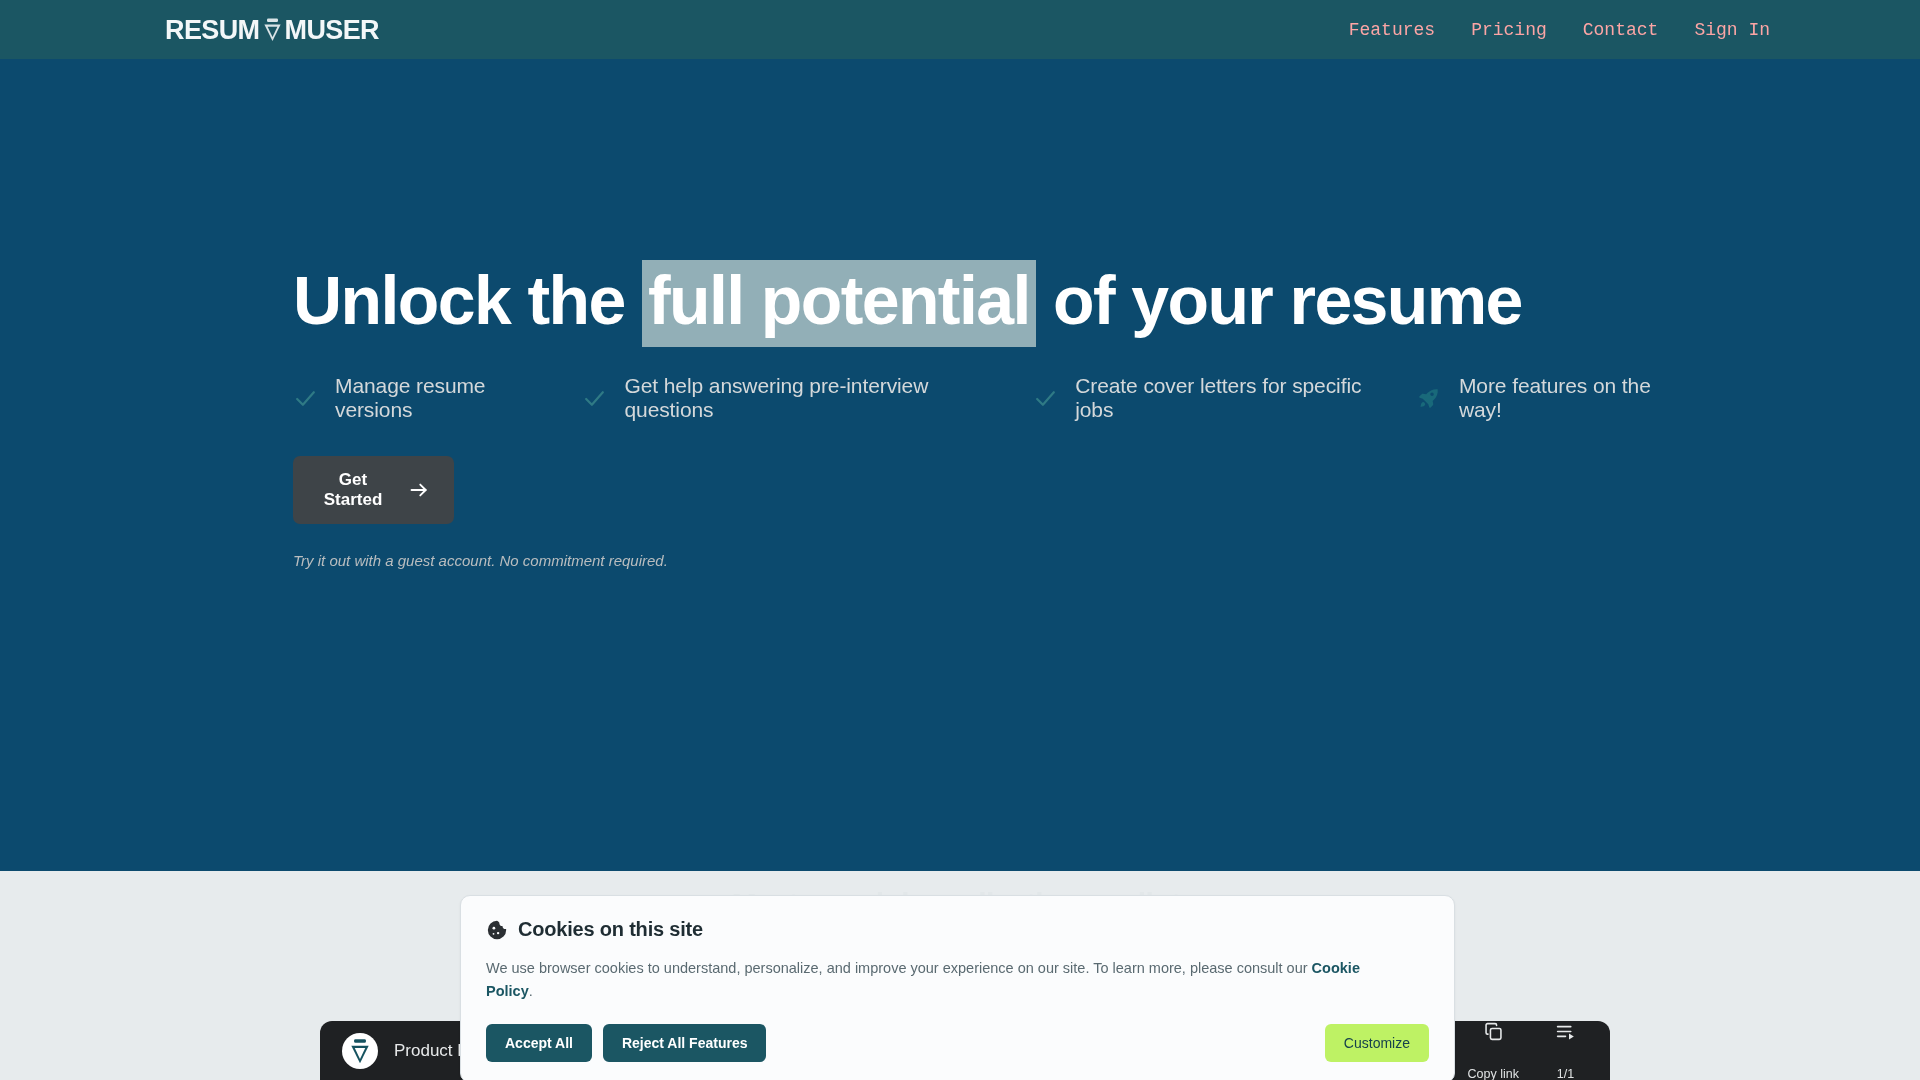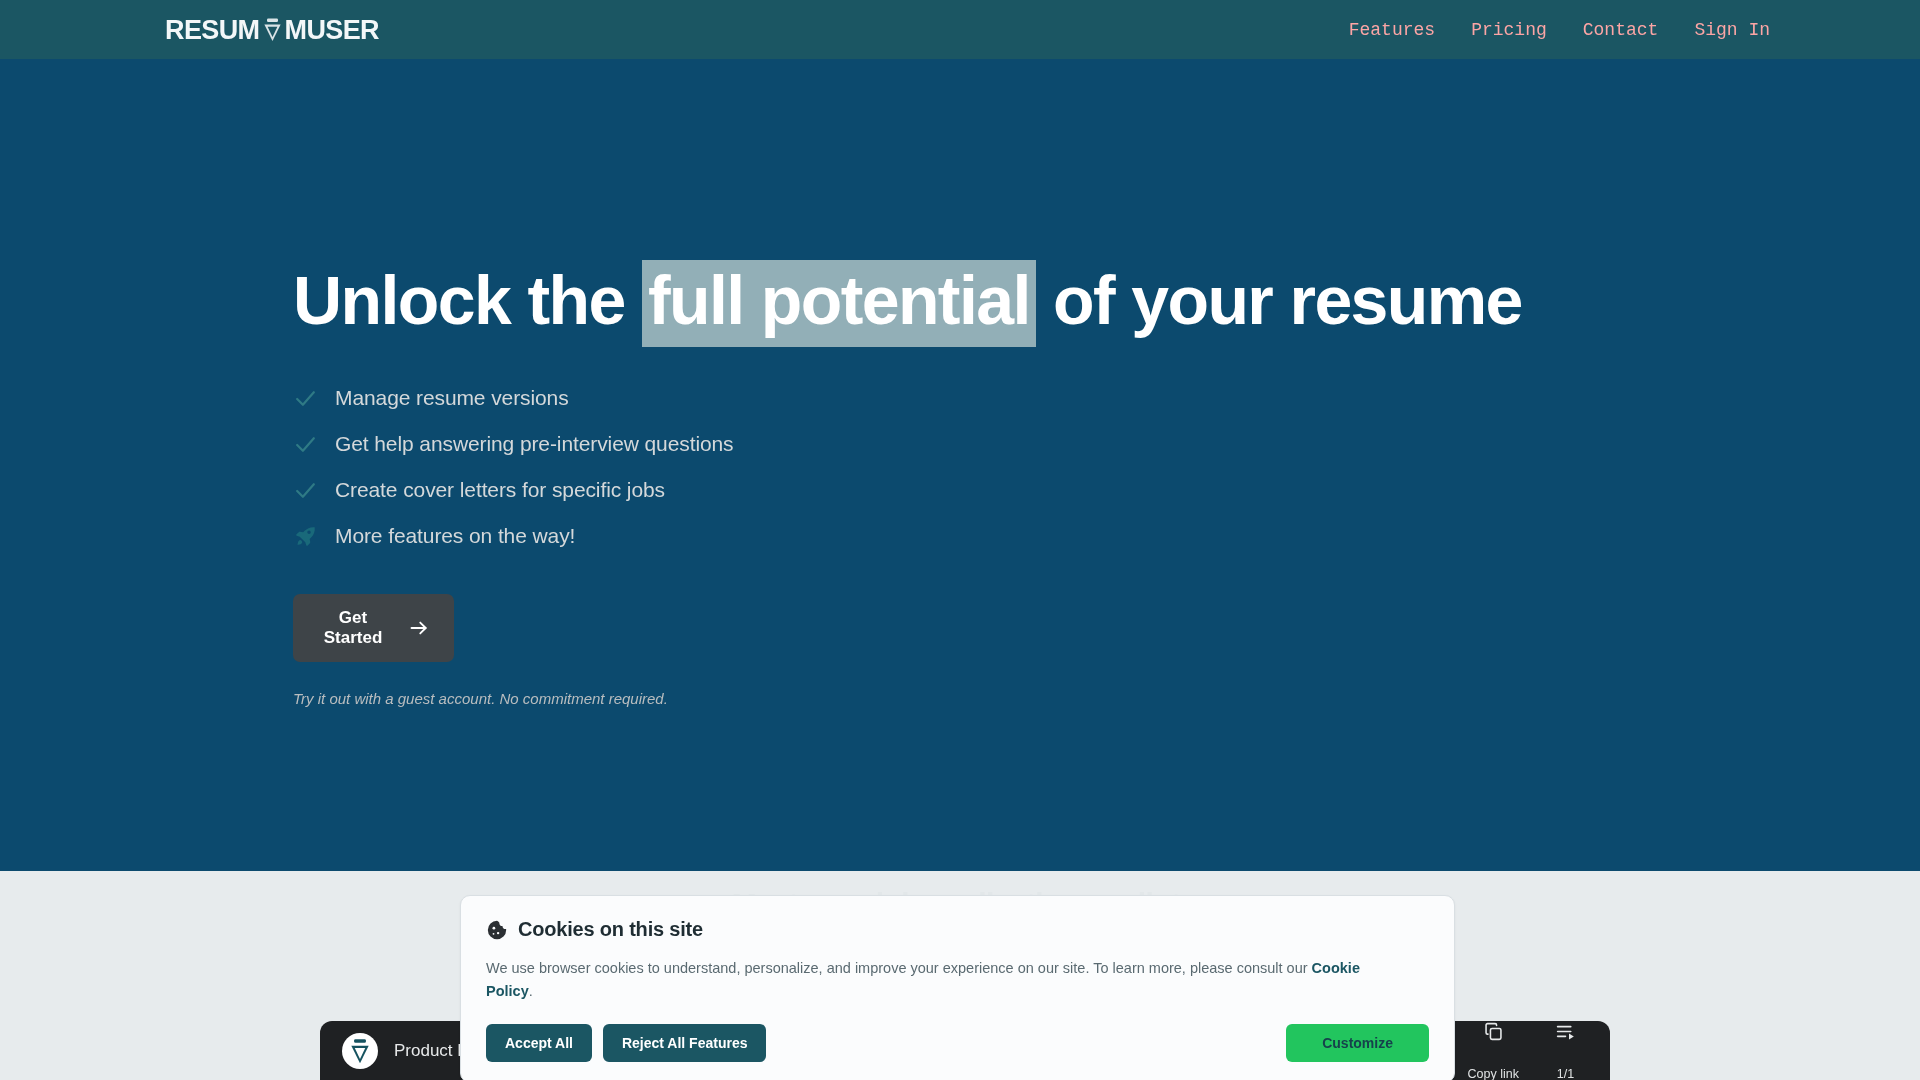--- a/index.html
+++ b/index.html
@@ -68,21 +68,21 @@
   }
   .hl-mark {
     background: #92afb7;
     color: #ffffff;
     padding: 2px 6px 9px 6px;
     box-decoration-break: clone;
   }
 
   .features {
     margin-top: 48px;
-    display: flex; flex-direction: column; gap: 20px;
+    display: flex; flex-direction: row; gap: 20px;
   }
   .feature {
     display: flex; align-items: center; gap: 17px;
     height: 26px;
   }
   .feature .ico { width: 25px; height: 25px; display:flex; align-items:center; justify-content:center; flex: 0 0 25px;}
   .feature .txt {
     font-size: 21px; color: #d4d8da;
     font-family: "Liberation Sans", sans-serif;
     letter-spacing: -0.1px;
@@ -188,24 +188,24 @@
   .btn-teal {
     background: #1b5663; color: #ffffff;
     border: none; border-radius: 6px;
     font-size: 14px; font-weight: 700;
     padding: 11px 19px; cursor: pointer;
     font-family: "Liberation Sans", sans-serif;
   }
   .btn-teal + .btn-teal { margin-left: 11px; }
   .btn-muted {
     margin-left: auto;
-    background: #22c55e; color: #16414c;
+    background: #bef264; color: #16414c;
     border: none; border-radius: 6px;
-    font-size: 14px; font-weight: 700;
-    padding: 11px 36px; cursor: pointer;
+    font-size: 14px; font-weight: 400;
+    padding: 11px 19px; cursor: pointer;
     font-family: "Liberation Sans", sans-serif;
   }
 </style>
 </head>
 <body>
 
 <div class="page">
 
   <div class="header">
     <div class="logo">

